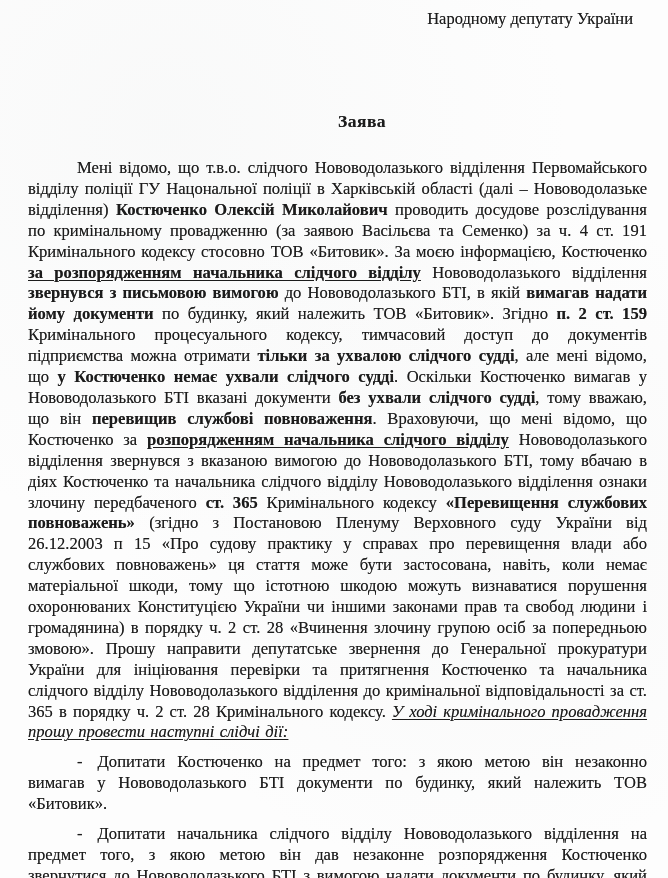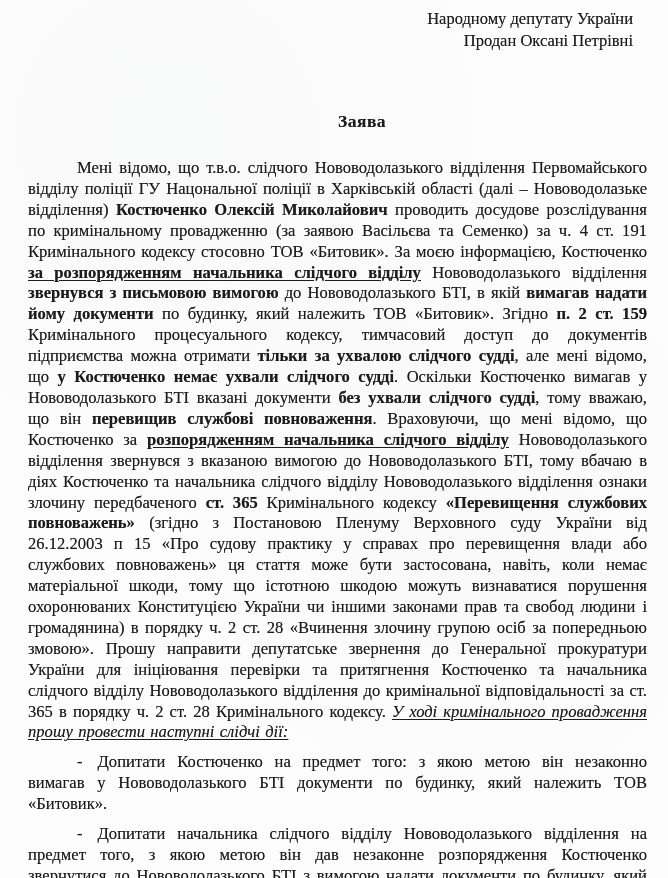--- a/index.html
+++ b/index.html
@@ -67,21 +67,20 @@
   .i { font-style: italic; }
   .dash { padding-right: 15px; }
 </style>
 </head>
 <body>
 
 <div class="page">
 
   <div class="recipient">
     <div class="pad">Народному депутату України</div>
-    <div class="pad">Продан Оксані Петрівні</div>
   </div>
 
   <h1 class="title">Заява</h1>
 
   <div class="body">
       <p class="para body-indent"><span>Мені відомо, що т.в.о. слідчого Нововодолазького відділення Первомайського відділу поліції ГУ Нацональної поліції в Харківській області (далі – Нововодолазьке відділення) </span><span class="b">Костюченко Олексій Миколайович</span><span> проводить досудове розслідування по кримінальному провадженню (за заявою Васільєва та Семенко) за ч. 4 ст. 191 Кримінального кодексу стосовно ТОВ «Битовик». За моєю інформацією, Костюченко </span><span class="b u">за розпорядженням начальника слідчого відділу</span><span> Нововодолазького відділення </span><span class="b">звернувся з письмовою вимогою</span><span> до Нововодолазького БТІ, в якій </span><span class="b">вимагав надати йому документи</span><span> по будинку, який належить ТОВ «Битовик». Згідно </span><span class="b">п. 2 ст. 159</span><span> Кримінального процесуального кодексу, тимчасовий доступ до документів підприємства можна отримати </span><span class="b">тільки за ухвалою слідчого судді</span><span>, але мені відомо, що </span><span class="b">у Костюченко немає ухвали слідчого судді</span><span>. Оскільки Костюченко вимагав у Нововодолазького БТІ вказані документи </span><span class="b">без ухвали слідчого судді</span><span>, тому вважаю, що він </span><span class="b">перевищив службові повноваження</span><span>. Враховуючи, що мені відомо, що Костюченко за </span><span class="b u">розпорядженням начальника слідчого відділу</span><span> Нововодолазького відділення звернувся з вказаною вимогою до Нововодолазького БТІ, тому вбачаю в діях Костюченко та начальника слідчого відділу Нововодолазького відділення ознаки злочину передбаченого </span><span class="b">ст. 365</span><span> Кримінального кодексу </span><span class="b">«Перевищення службових повноважень»</span><span> (згідно з Постановою Пленуму Верховного суду України від 26.12.2003 п 15 «Про судову практику у справах про перевищення влади або службових повноважень» ця стаття може бути застосована, навіть, коли немає матеріальної шкоди, тому що істотною шкодою можуть визнаватися порушення охоронюваних Конституцією України чи іншими законами прав та свобод людини і громадянина) в порядку ч. 2 ст. 28 «Вчинення злочину групою осіб за попередньою змовою». Прошу направити депутатське звернення до Генеральної прокуратури України для ініціювання перевірки та притягнення Костюченко та начальника слідчого відділу Нововодолазького відділення до кримінальної відповідальності за ст. 365 в порядку ч. 2 ст. 28 Кримінального кодексу. </span><span class="u i">У ході кримінального провадження прошу провести наступні слідчі дії:</span></p>
       <p class="para bullet"><span class="dash">-</span><span>Допитати Костюченко на предмет того: з якою метою він незаконно вимагав у Нововодолазького БТІ документи по будинку, який належить ТОВ «Битовик».</span></p>
       <p class="para bullet"><span class="dash">-</span><span>Допитати начальника слідчого відділу Нововодолазького відділення на предмет того, з якою метою він дав незаконне розпорядження Костюченко звернутися до Нововодолазького БТІ з вимогою надати документи по будинку, який належить ТОВ «Битовик».</span></p>
     </div>
 

